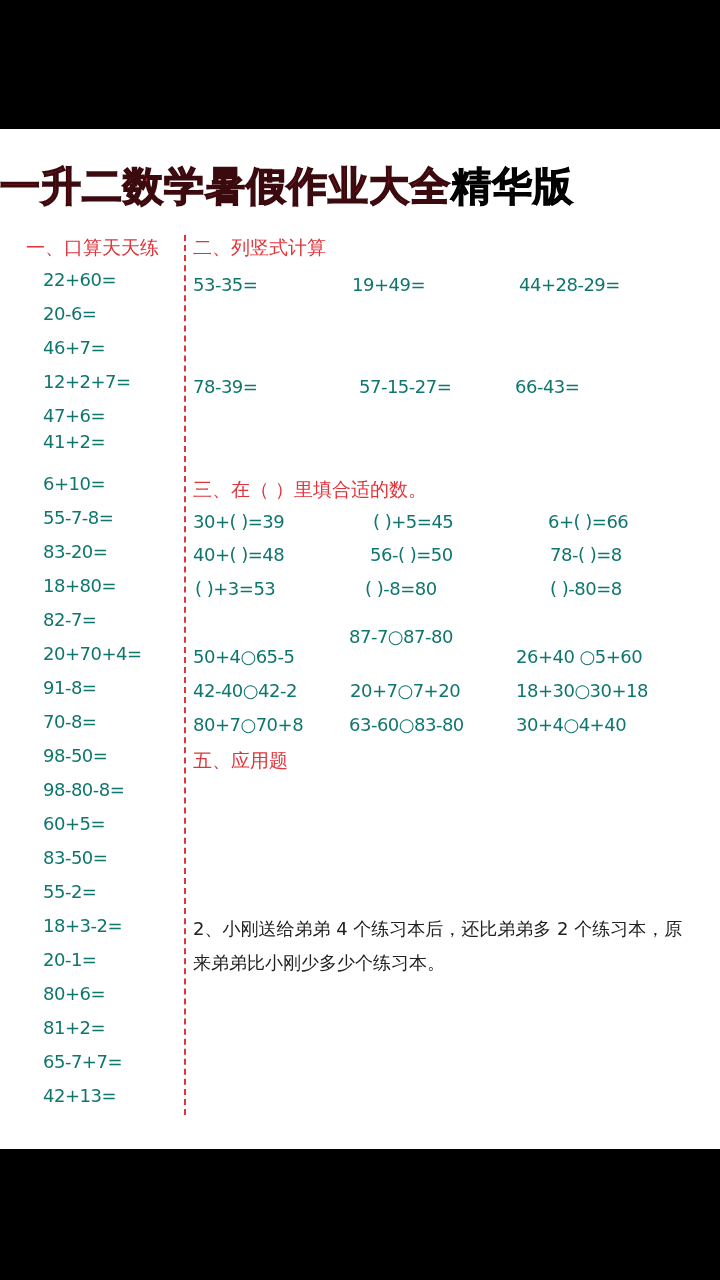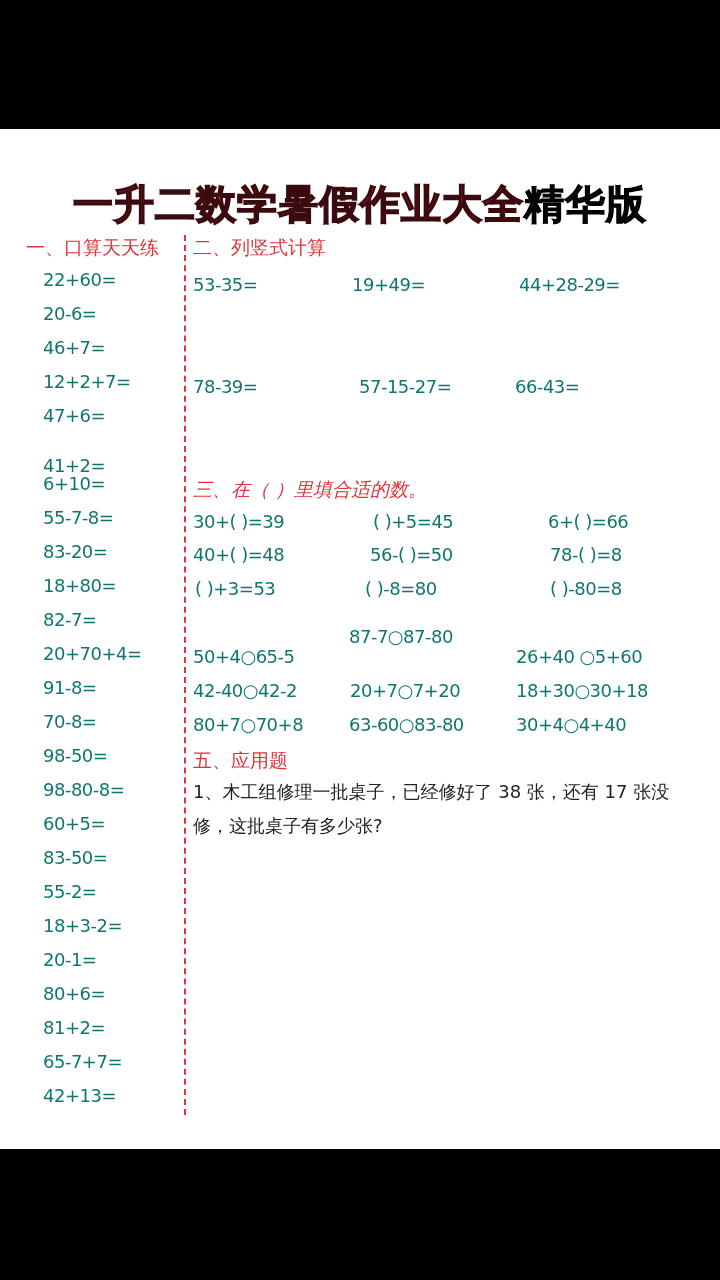--- a/index.html
+++ b/index.html
@@ -1,20 +1,20 @@
 <!DOCTYPE html>
 <html><head>
 <meta charset="utf-8">
 <style>
   html, body { margin:0; padding:0; }
   body { width:720px; height:1280px; background:#000; position:relative; overflow:hidden;
          font-family:"DejaVu Sans","Liberation Sans",sans-serif; }
   .page { position:absolute; left:0; top:129px; width:720px; height:1020px; background:#fff; }
-  .title { position:absolute; top:30px; left:0; width:720px; text-align:center;
-           font-size:40px; font-weight:bold; letter-spacing:1px; white-space:nowrap;margin-top:18px; }
+  .title { position:absolute; top:30px; left:0; width:720px; text-align:left;
+           font-size:40px; font-weight:bold; letter-spacing:1px; white-space:nowrap; }
   .title .red { color:#c8232c; -webkit-text-stroke:1.5px #3a0a0e; }
   .title .black { color:#111; -webkit-text-stroke:1px #000; }
   .sec { position:absolute; color:#e0333a; font-size:19px; white-space:nowrap; }
   .txt { position:absolute; color:#0f766e; font-size:18px; white-space:nowrap; letter-spacing:-0.5px; }
   .divider { position:absolute; left:184px; top:106px; height:880px; width:0;
              border-left:2px dashed #e0333a; }
   .col1 .txt { left:43px; }
   .para { position:absolute; left:193px; width:500px; color:#222; font-size:18px; line-height:34px; }
 </style>
 </head>
@@ -26,21 +26,21 @@
     <span class="red">一升二数学暑假作业大全</span><span class="black">精华版</span>
   </div>
 
   <div class="sec" style="left:26px;top:106px;">一、口算天天练</div>
   <div class="col1">
     <div class="txt" style="top:140px">22+60=</div>
     <div class="txt" style="top:174px">20-6=</div>
     <div class="txt" style="top:208px">46+7=</div>
     <div class="txt" style="top:242px">12+2+7=</div>
     <div class="txt" style="top:276px">47+6=</div>
-    <div class="txt" style="top:326px">41+2=</div>
+    <div class="txt" style="top:302px">41+2=</div>
     <div class="txt" style="top:344px">6+10=</div>
     <div class="txt" style="top:378px">55-7-8=</div>
     <div class="txt" style="top:412px">83-20=</div>
     <div class="txt" style="top:446px">18+80=</div>
     <div class="txt" style="top:480px">82-7=</div>
     <div class="txt" style="top:514px">20+70+4=</div>
     <div class="txt" style="top:548px">91-8=</div>
     <div class="txt" style="top:582px">70-8=</div>
     <div class="txt" style="top:616px">98-50=</div>
     <div class="txt" style="top:650px">98-80-8=</div>
@@ -58,21 +58,21 @@
   <div class="divider"></div>
 
   <div class="sec" style="left:193px;top:106px;">二、列竖式计算</div>
   <div class="txt" style="left:193px;top:145px">53-35=</div>
   <div class="txt" style="left:352px;top:145px">19+49=</div>
   <div class="txt" style="left:519px;top:145px">44+28-29=</div>
   <div class="txt" style="left:193px;top:247px">78-39=</div>
   <div class="txt" style="left:359px;top:247px">57-15-27=</div>
   <div class="txt" style="left:515px;top:247px">66-43=</div>
 
-  <div class="sec" style="left:193px;top:348px;font-style:italic;">三、在（  ）里填合适的数。</div>
+  <div class="sec" style="left:193px;top:348px;">三、在（  ）里填合适的数。</div>
   <div class="txt" style="left:193px;top:382px">30+(      )=39</div>
   <div class="txt" style="left:373px;top:382px">(      )+5=45</div>
   <div class="txt" style="left:548px;top:382px">6+(      )=66</div>
   <div class="txt" style="left:193px;top:415px">40+(      )=48</div>
   <div class="txt" style="left:370px;top:415px">56-(      )=50</div>
   <div class="txt" style="left:550px;top:415px">78-(      )=8</div>
   <div class="txt" style="left:195px;top:449px">(      )+3=53</div>
   <div class="txt" style="left:365px;top:449px">(      )-8=80</div>
   <div class="txt" style="left:550px;top:449px">(      )-80=8</div>
 
@@ -80,14 +80,14 @@
   <div class="txt" style="left:349px;top:497px">87-7○87-80</div>
   <div class="txt" style="left:516px;top:517px">26+40 ○5+60</div>
   <div class="txt" style="left:193px;top:551px">42-40○42-2</div>
   <div class="txt" style="left:350px;top:551px">20+7○7+20</div>
   <div class="txt" style="left:516px;top:551px">18+30○30+18</div>
   <div class="txt" style="left:193px;top:585px">80+7○70+8</div>
   <div class="txt" style="left:349px;top:585px">63-60○83-80</div>
   <div class="txt" style="left:516px;top:585px">30+4○4+40</div>
 
   <div class="sec" style="left:193px;top:619px;">五、应用题</div>
-  <div class="para" style="top:646px">1、木工组修理一批桌子，已经修好了 38 张，还有 17 张没修，这批桌子有多少张?</div>
+  <div class="para" style="top:783px">2、小刚送给弟弟 4 个练习本后，还比弟弟多 2 个练习本，原来弟弟比小刚少多少个练习本。</div>
 </div>
 
 </body></html>

